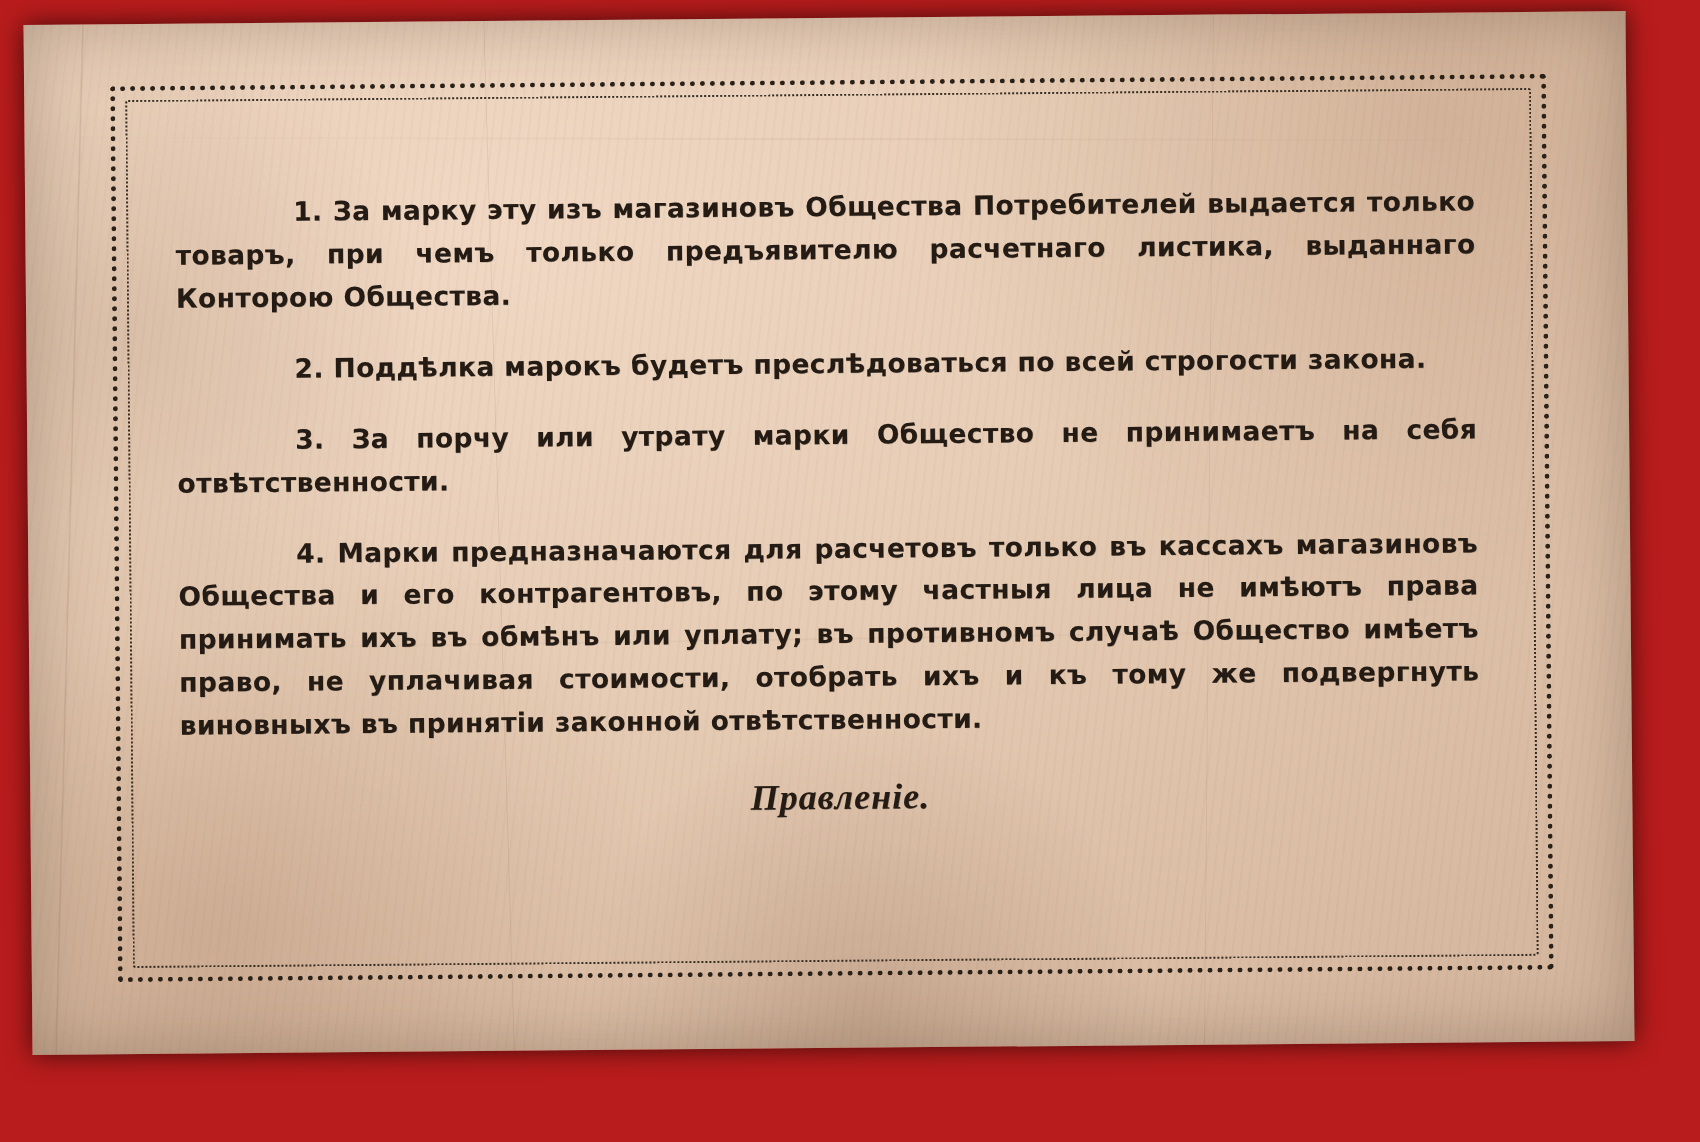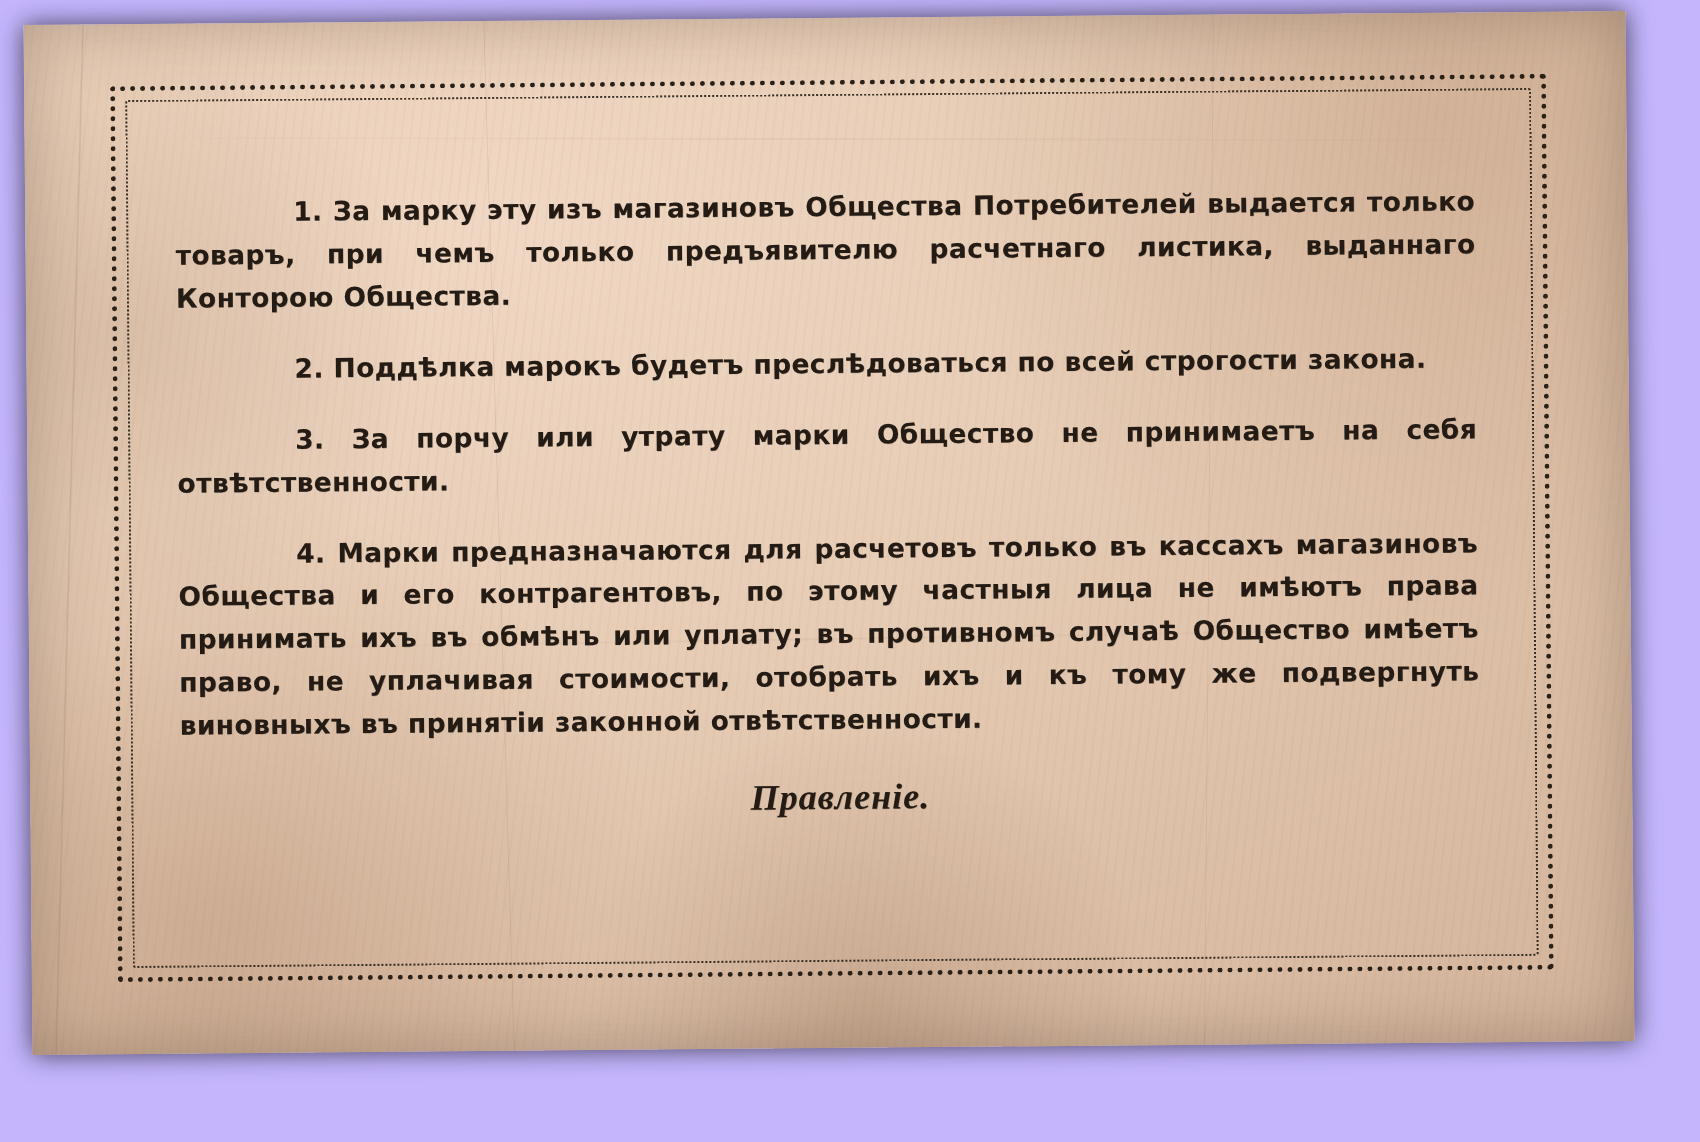--- a/index.html
+++ b/index.html
@@ -12,21 +12,21 @@
     height: 1142px;
     overflow: hidden;
     font-family: "Liberation Serif", serif;
   }
 
   
   .photo-bg {
     position: relative;
     width: 1700px;
     height: 1142px;
-    background: #c4b5fd;
+    background: #b91c1c;
   }
 
   
   .note {
     position: absolute;
     left: 28px;
     top: 18px;
     width: 1602px;
     height: 1030px;
     background:

